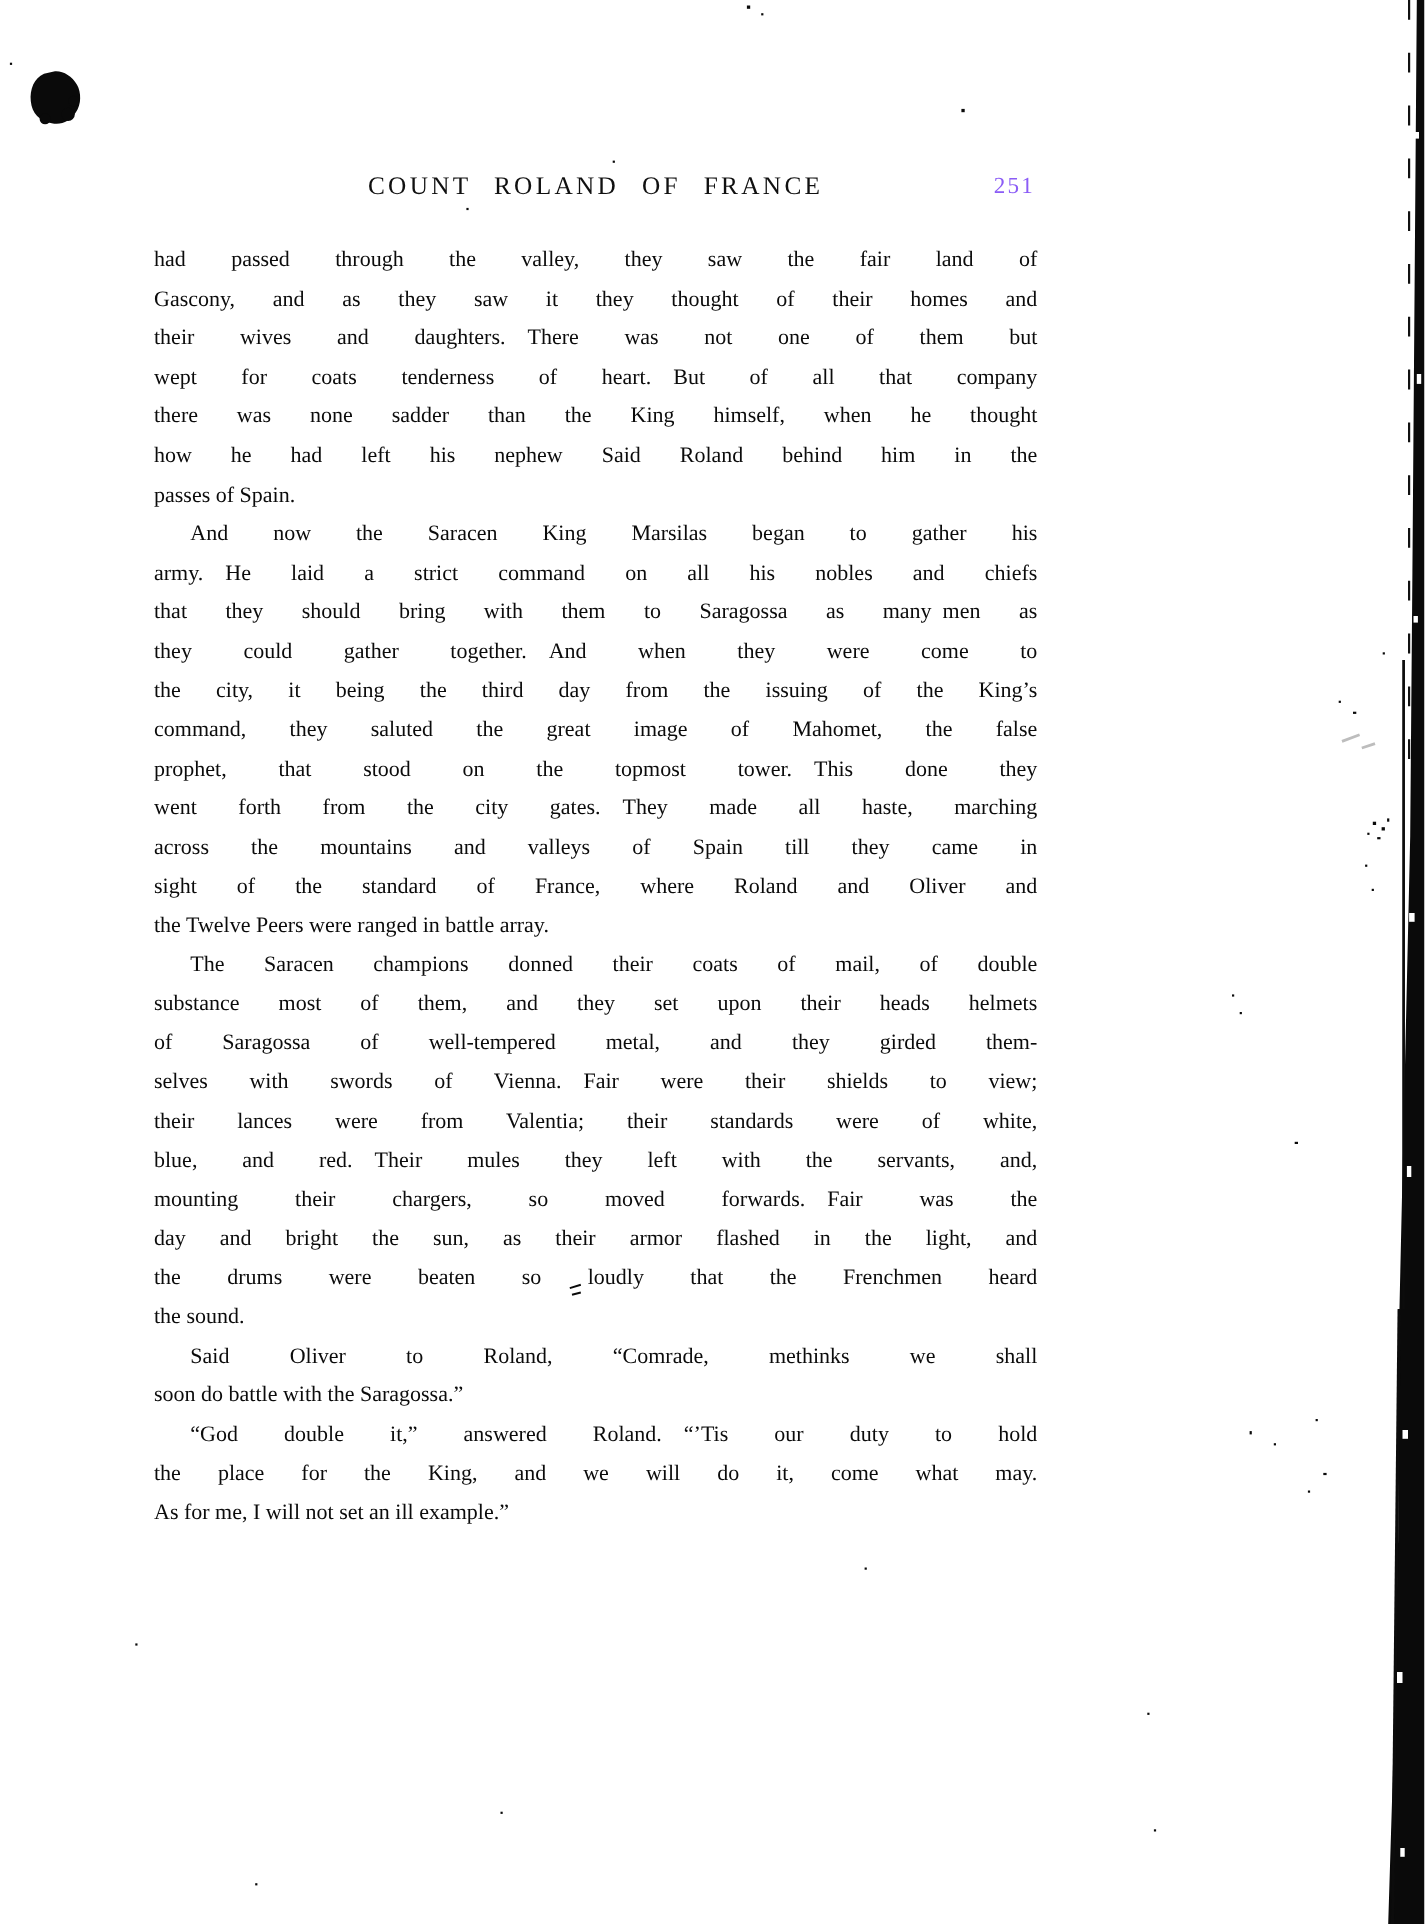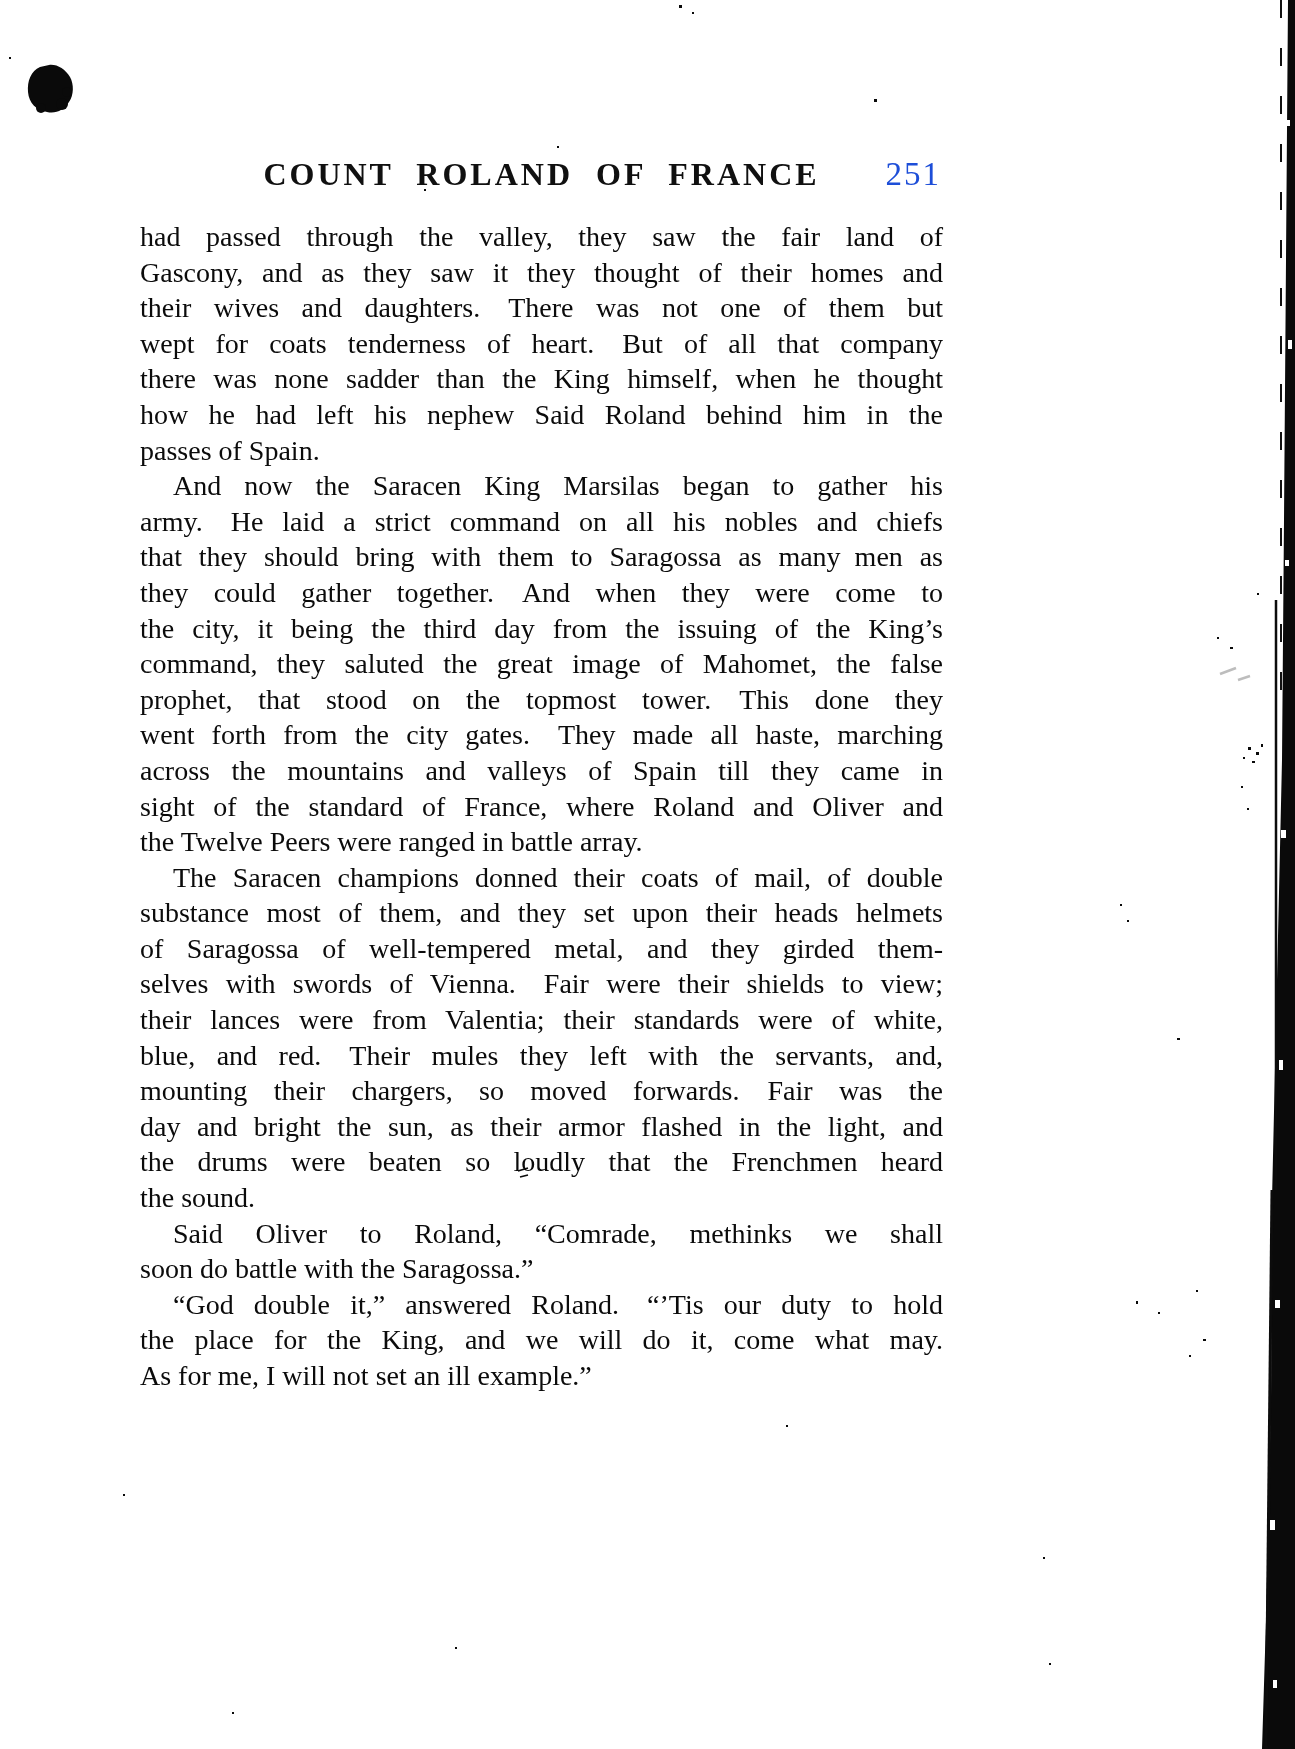--- a/index.html
+++ b/index.html
@@ -11,31 +11,30 @@
     overflow:hidden;
     position:relative;
   }
   .page{position:absolute;inset:0;}
   .header-row{
     position:absolute;
     left:140px;width:803px;top:156px;height:38px;
   }
   .running-title{
     position:absolute;left:0;right:0;text-align:center;
-    font-size:32px;letter-spacing:3px;word-spacing:12px;
+    font-size:23px;letter-spacing:3px;word-spacing:12px;
     color:#101010;
-    font-weight:bold;
   }
   .page-number{
     position:absolute;right:2px;top:0;
-    font-size:33px;letter-spacing:2px;color:#1d4ed8;
+    font-size:21px;letter-spacing:2px;color:#8b5cf6;
   }
   .text-block{
     position:absolute;left:140px;top:219px;width:803px;
-    font-size:28px;color:#0b0b0b;
+    font-size:20px;color:#0b0b0b;
   }
   .line{
     height:35.6px;line-height:35.6px;
     text-align:justify;
     -moz-text-align-last:justify;
     text-align-last:justify;
     white-space:normal;
   }
   .line.para-end{
     -moz-text-align-last:left;

